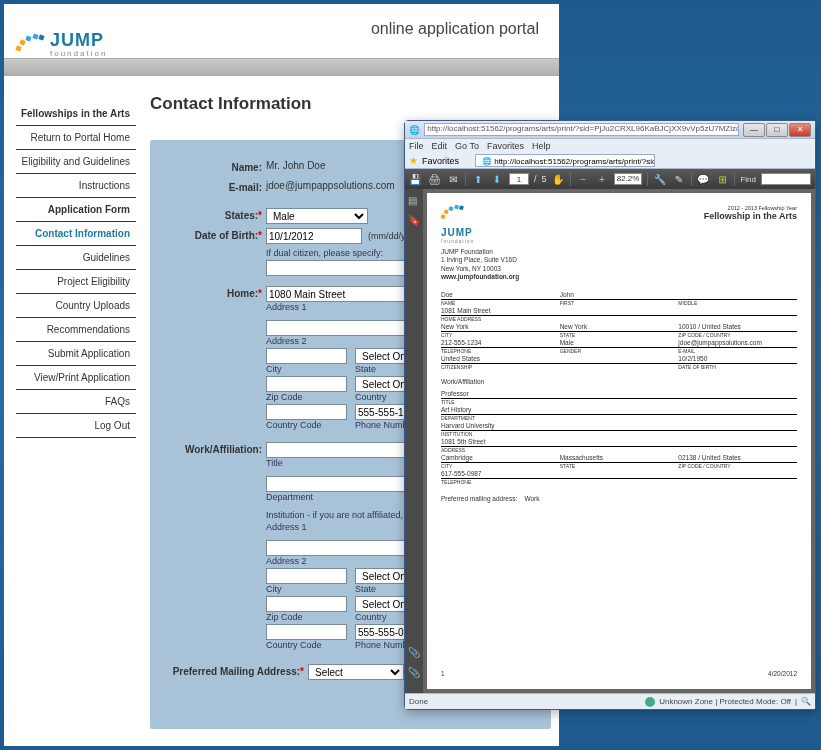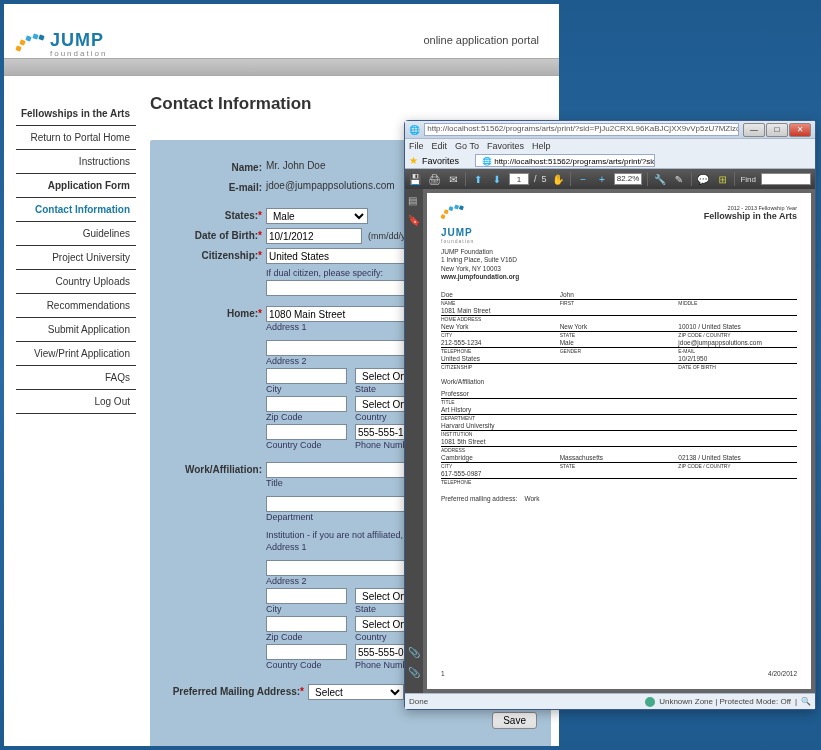--- a/index.html
+++ b/index.html
@@ -27,21 +27,21 @@
   padding: 6px 12px 0 12px;
   display: flex;
   justify-content: space-between;
   align-items: flex-end;
 }
 .logo { display: flex; align-items: center; gap: 6px; }
 .logo-mark { width: 28px; height: 22px; position: relative; }
 .logo-mark .dot { position: absolute; width: 5px; height: 5px; border-radius: 1px; transform: rotate(20deg); }
 .logo-text { font-size: 18px; font-weight: bold; letter-spacing: 1px; color: #1a7aa8; line-height: 1; }
 .logo-sub { font-size: 8px; color: #888; letter-spacing: 2px; }
-.portal-tagline { font-size: 11px; color: #444; padding-right: 8px; padding-bottom: 12px; }
+.portal-tagline { font-size: 16px; color: #444; padding-right: 8px; padding-bottom: 20px; }
 .gray-bar { height: 18px; background: linear-gradient(to bottom, #c9c9c9, #b0b0b0); border-top: 1px solid #aaa; border-bottom: 1px solid #aaa; }
 .portal-body { display: flex; flex: 1; overflow: hidden; }
 .sidebar { width: 132px; padding: 26px 0 0 12px; }
 .sidebar-item {
   font-size: 10px;
   color: #333;
   padding: 6px 0;
   border-bottom: 1px solid #333;
   text-align: right;
   padding-right: 6px;
@@ -175,25 +175,26 @@
         <div class="logo-sub">foundation</div>
       </div>
     </div>
     <div class="portal-tagline">online application portal</div>
   </div>
   <div class="gray-bar"></div>
   <div class="portal-body">
     <div class="sidebar">
       <div class="sidebar-item bold">Fellowships in the Arts</div>
       <div class="sidebar-item">Return to Portal Home</div>
+      <div class="sidebar-item">Eligibility and Guidelines</div>
       <div class="sidebar-item">Instructions</div>
       <div class="sidebar-item bold">Application Form</div>
       <div class="sidebar-item active">Contact Information</div>
       <div class="sidebar-item">Guidelines</div>
-      <div class="sidebar-item">Project University</div>
+      <div class="sidebar-item">Project Eligibility</div>
       <div class="sidebar-item">Country Uploads</div>
       <div class="sidebar-item">Recommendations</div>
       <div class="sidebar-item">Submit Application</div>
       <div class="sidebar-item">View/Print Application</div>
       <div class="sidebar-item">FAQs</div>
       <div class="sidebar-item">Log Out</div>
     </div>
     <div class="main">
       <h1 class="page-title">Contact Information</h1>
       <div class="form-panel">
@@ -212,24 +213,20 @@
         <div class="form-row">
           <div class="form-label"><span>States:</span><span class="req">*</span></div>
           <div class="form-value"><select class="form-select" style="width:102px"><option>Male</option></select></div>
         </div>
         <div class="form-row">
           <div class="form-label"><span>Date of Birth:</span><span class="req">*</span></div>
           <div class="form-value" style="display:flex;gap:6px;align-items:center">
             <input class="form-input" style="width: 96px;" value="10/1/2012">
             <span class="hint">(mm/dd/yyyy)</span>
           </div>
-        </div>
-        <div class="form-row">
-          <div class="form-label"><span>Citizenship:</span><span class="req">*</span></div>
-          <div class="form-value"><input class="form-input" style="width: 170px;" value="United States"></div>
         </div>
         <div class="form-row">
           <div class="form-label"></div>
           <div class="form-value">
             <div class="sub-label">If dual citizen, please specify:</div>
             <input class="form-input" style="width: 170px;">
           </div>
         </div>
 
         <div style="height:8px"></div>

